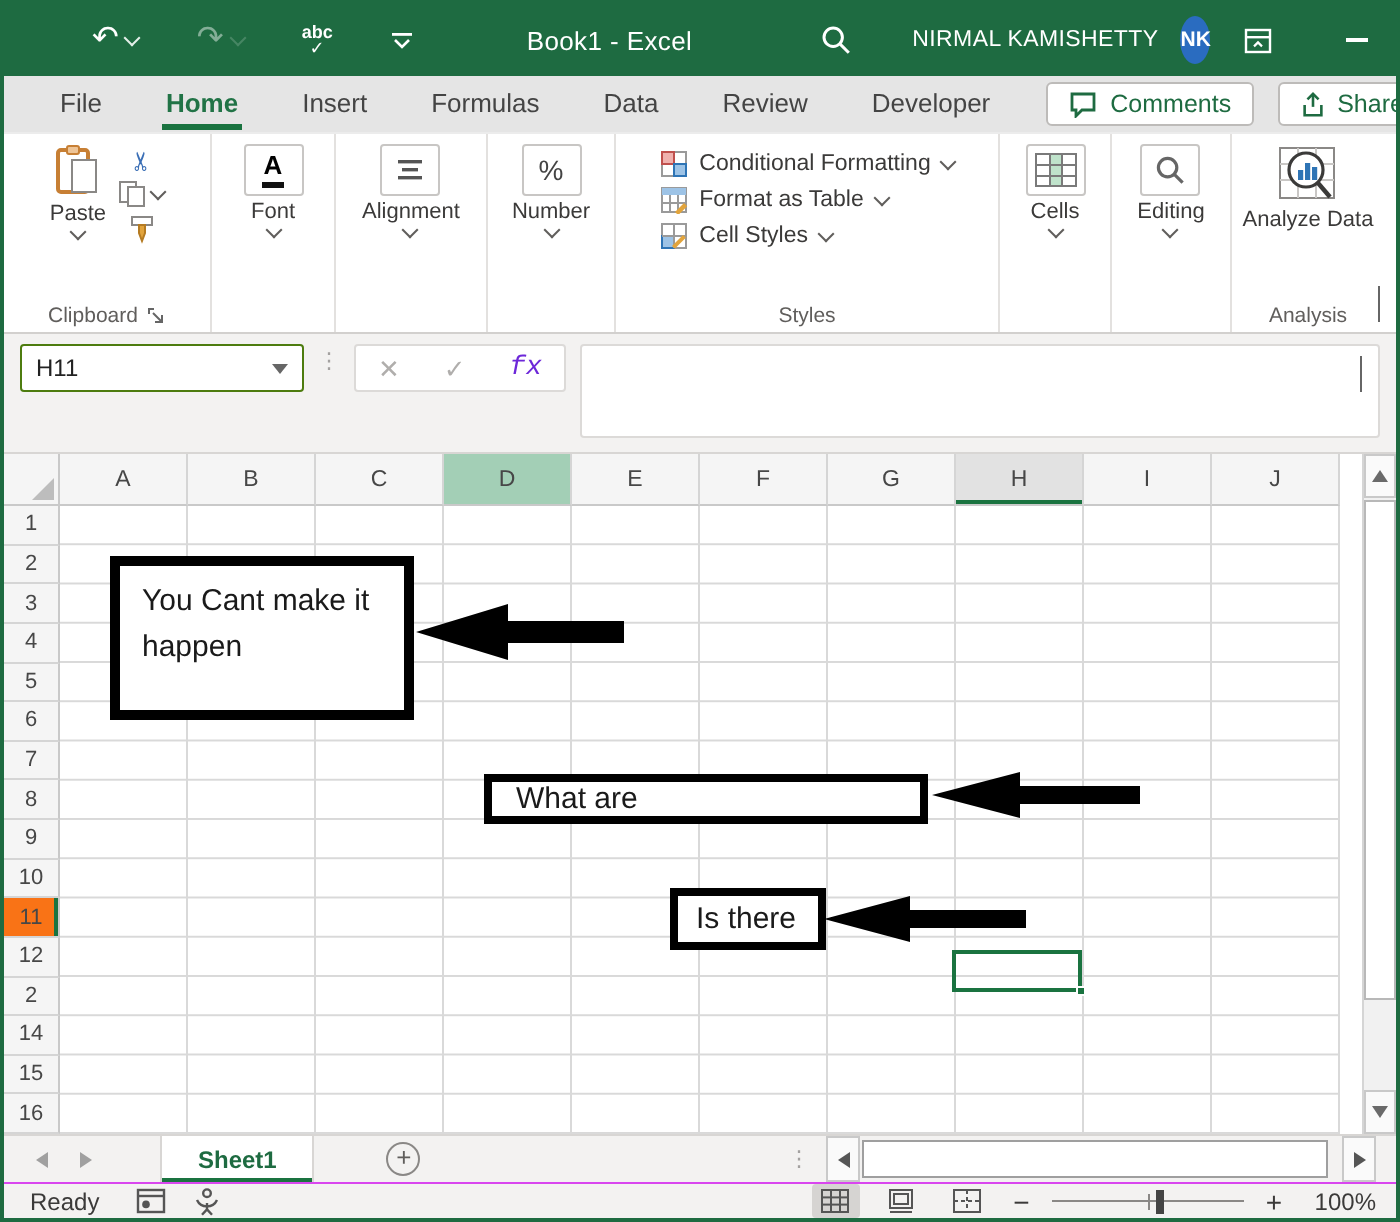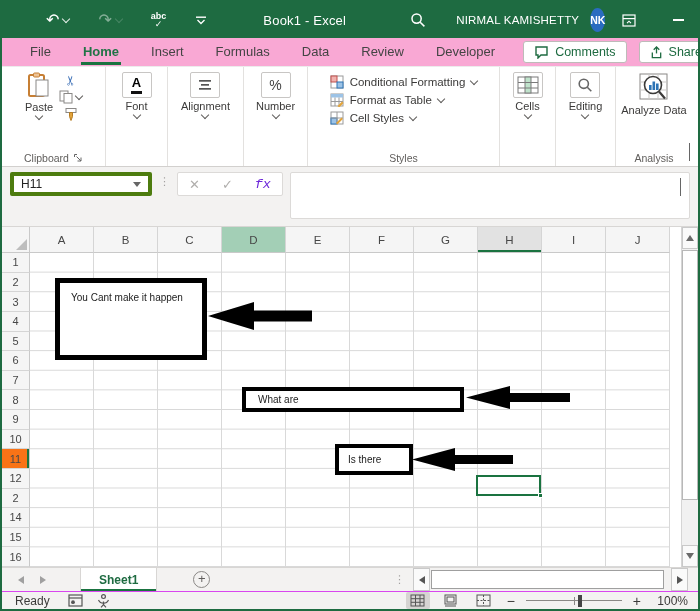--- a/index.html
+++ b/index.html
@@ -21,21 +21,21 @@
   .tb-title { font-size:13px; margin-left:56px; letter-spacing:.2px; white-space:nowrap; }
   .tb-search { margin-left:64px; display:flex; align-items:center; }
   .tb-user { font-size:11.5px; margin-left:30px; white-space:nowrap; letter-spacing:.2px; }
   .tb-avatar { width:24px; height:24px; border-radius:50%; background:#2a6cc0; color:#fff; font-size:10.5px; font-weight:bold; display:flex; align-items:center; justify-content:center; margin-left:11px; }
   .tb-ribbonopts { margin-left:17px; display:flex; align-items:center; }
   .winctl { display:flex; align-items:center; margin-left:20px; }
   .winbtn { width:44px; height:36px; display:flex; align-items:center; justify-content:center; }
   .minbar { width:11px; height:1.5px; background:#fff; }
 
   
-  .tabrow { height:29px; display:flex; align-items:center; padding-left:24px; border-bottom:1px solid #ececec; flex-shrink:0; background:#f9a8d4; }
+  .tabrow { height:29px; display:flex; align-items:center; padding-left:24px; border-bottom:1px solid #ececec; flex-shrink:0; background:#e5e5e5; }
   .rtab { font-size:13px; color:#444; padding:5px 4px 6px; margin-right:24px; position:relative; white-space:nowrap; cursor:default; }
   .rtab.active { color:#217346; font-weight:bold; }
   .rtab.active::after { content:""; position:absolute; left:2px; right:2px; bottom:0; height:3px; background:#1a7340; }
   .tab-actions { margin-left:auto; display:flex; align-items:center; gap:12px; padding-right:12px; }
   .pill { display:flex; align-items:center; gap:6px; border:1px solid #bdbbb9; border-radius:3px; padding:3px 10px; font-size:12.5px; color:#1e6b41; background:#fff; }
 
   
   .ribbon { height:100px; display:flex; background:#fff; border-bottom:1px solid #d2d0ce; position:relative; flex-shrink:0; }
   .rgroup { display:flex; flex-direction:column; align-items:center; border-right:1px solid #e3e1df; padding:5px 4px 1px; position:relative; }
   .rgroup .body { flex:1; display:flex; }
@@ -47,21 +47,21 @@
   .clip-body { display:flex; gap:6px; align-items:flex-start; }
   .clip-right { display:flex; flex-direction:column; align-items:center; gap:3px; padding-top:2px; }
   .cutglyph { font-size:13px; color:#3b6fb6; transform:rotate(-90deg); line-height:1; }
   .styles-body { display:flex; flex-direction:column; justify-content:flex-start; gap:4px; padding-top:3px; }
   .stylerow { display:flex; align-items:center; gap:6px; font-size:11.5px; color:#3b3a39; white-space:nowrap; }
   .an-label { font-size:11px; color:#3b3a39; text-align:center; line-height:1.25; }
   .collapse-ribbon { position:absolute; right:8px; bottom:4px; }
 
   
   .fbar { height:56px; background:#f3f2f1; display:flex; align-items:flex-start; padding:5px 8px 0 8px; gap:7px; flex-shrink:0; }
-  .namebox { width:142px; height:24px; background:#fff; border:4px solid #4d7c0f; border-radius:2px; display:flex; align-items:center; padding:0 7px; font-size:12px; color:#222; }
+  .namebox { width:142px; height:24px; background:#fff; border:1px solid #4d7c0f; border-radius:2px; display:flex; align-items:center; padding:0 7px; font-size:12px; color:#222; }
   .namebox .dd { margin-left:auto; width:0; height:0; border-left:4px solid transparent; border-right:4px solid transparent; border-top:5px solid #666; }
   .vdots { color:#a3a1a0; font-size:11px; letter-spacing:0; line-height:1; margin-top:4px; }
   .fxstrip { width:106px; height:24px; background:#fff; border:1px solid #dcdad8; border-radius:2px; display:flex; align-items:center; justify-content:space-around; }
   .fxstrip .x { color:#b0aeac; font-size:13px; }
   .fxstrip .ck { color:#b0aeac; font-size:13px; }
   .fxstrip .fx { font-family:Liberation Mono, monospace; font-style:italic; font-size:13.5px; color:#6d28d9; }
   .finput { flex:1; height:47px; background:#fff; border:1px solid #dcdad8; border-radius:2px; position:relative; }
   .finput .collapse { position:absolute; top:6px; right:8px; }
   .chev-up { width:7px; height:7px; border-left:1.5px solid #666; border-top:1.5px solid #666; transform:rotate(45deg); }
   .gapline { height:4px; background:#f3f2f1; border-bottom:1px solid #d8d6d4; flex-shrink:0; }
@@ -75,21 +75,21 @@
   .colhdr.hl { background:#a3cfb6; }
   .colhdr.sel { background:#e2e2e2; box-shadow:inset 0 -2px 0 #1a7340; }
   .rhcol { position:absolute; left:0; top:26px; width:28px; }
   .rowhdr { width:28px; height:19.625px; background:#f5f5f5; border-right:1px solid #c9c9c9; border-bottom:1px solid #d5d5d5; font-size:11px; color:#474747; display:flex; align-items:center; justify-content:center; }
   .rowhdr.sel { background:#f97316; box-shadow:inset -2px 0 0 #1a7340; }
   .cells { position:absolute; left:28px; top:26px; width:640px; height:314px;
     background-image:linear-gradient(to right,#d9d9d9 1px,transparent 1px),linear-gradient(to bottom,#d9d9d9 1px,transparent 1px);
     background-size:64px 19.625px; background-position:-1px -1px; }
   .selcell { position:absolute; left:474px; top:248px; width:65px; height:21px; border:2px solid #1a7340; background:transparent; }
   .selcell .handle { position:absolute; right:-4px; bottom:-4px; width:5px; height:5px; background:#1a7340; border:1px solid #fff; }
-  .shape { position:absolute; background:#fff; color:#1a1a1a; font-size:10px; }
+  .shape { position:absolute; background:#fff; color:#1a1a1a; font-size:15px; }
   .box1 { left:53px; top:51px; width:152px; height:82px; border:5px solid #000; padding:7px 11px; line-height:1.5; }
   .box2 { left:240px; top:160px; width:222px; height:25px; border:4px solid #000; display:flex; align-items:center; padding-left:12px; }
   .box3 { left:333px; top:217px; width:78px; height:31px; border:4px solid #000; display:flex; align-items:center; padding-left:9px; }
   .arrow { position:absolute; }
   .a1 { left:206px; top:74px; }
   .a2 { left:464px; top:158px; }
   .a3 { left:410px; top:220px; }
   
   .vscroll { position:absolute; right:0; top:0; bottom:0; width:17px; background:#f1f1f1; border-left:1px solid #d5d5d5; display:flex; flex-direction:column; }
   .varrow { height:22px; background:#fafafa; border:1px solid #c9c9c9; display:flex; align-items:center; justify-content:center; }

